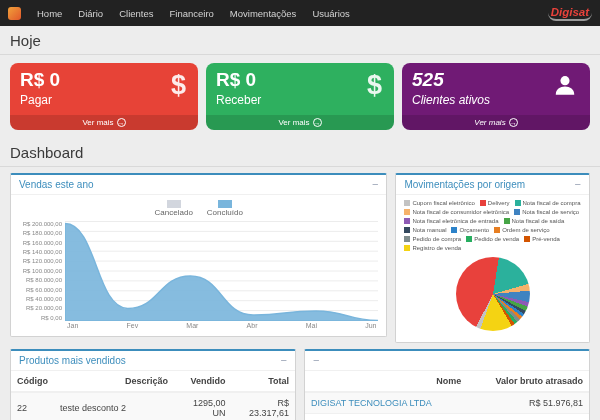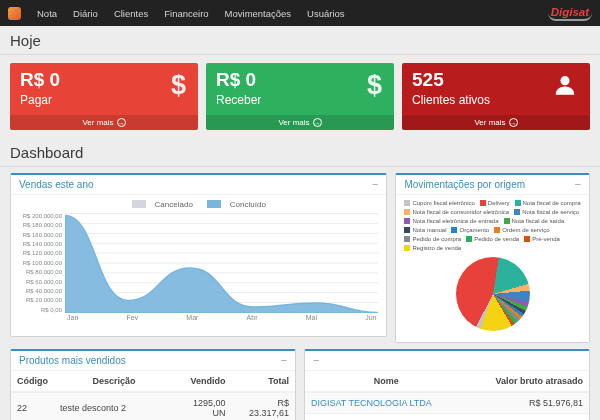--- a/index.html
+++ b/index.html
@@ -9,21 +9,21 @@
   .navbar{height:26px;background:#222;display:flex;align-items:center;padding:0 8px;}
   .logo-mark{width:13px;height:13px;border-radius:3px;flex:none;
     background:linear-gradient(135deg,#f0a13a,#e2572b);margin-right:8px;}
   .nav-link{color:#d4d4d4;font-size:9.5px;padding:7px 8px;text-decoration:none;display:block;}
   .brand{margin-left:auto;color:#e8423b;font-weight:bold;font-style:italic;font-size:11.5px;
     border-bottom:2px solid #9a9a9a;border-radius:0 0 8px 8px;padding:0 3px 1px;}
   
   .band{padding:6px 10px 5px;font-size:15px;color:#3a3a3a;border-bottom:1px solid #d9d9d9;}
   
   .cards{display:flex;gap:8px;padding:8px 10px;}
-  .card{flex:1;color:#fff;border-radius:2px;position:relative;overflow:hidden;}
+  .card{flex:1;color:#fff;border-radius:8px;position:relative;overflow:hidden;}
   .card-inner{padding:7px 10px 8px;}
   .card-value{font-size:19px;font-weight:bold;line-height:1.1;}
   .card-label{font-size:12px;margin-top:2px;}
   .card-icon{position:absolute;top:9px;right:12px;font-size:27px;font-weight:bold;
     color:rgba(255,255,255,0.9);line-height:1;}
   .card-icon svg{display:block;}
   .card-footer{display:block;text-align:center;font-size:8px;color:#fff;
     background:rgba(0,0,0,0.13);padding:3px 0;text-decoration:none;}
   .arrow-ic{display:inline-block;border:1px solid #fff;border-radius:50%;width:9px;height:9px;
     line-height:8px;font-size:7px;margin-left:3px;}
@@ -33,51 +33,51 @@
     border-radius:2px;display:flex;flex-direction:column;min-width:0;}
   .panel-sales{flex:1.95;height:164px;}
   .panel-origins{flex:1;height:170px;justify-content:center;}
   .panel-head{display:flex;align-items:center;justify-content:space-between;
     padding:4px 8px;border-bottom:1px solid #f0f0f0;flex:none;}
   .panel-title{color:#3c8dbc;font-size:10px;}
   .min-btn{border:none;background:none;color:#97a0b3;font-size:11px;cursor:pointer;line-height:1;}
   .panel-body{flex:1;padding:4px 8px 6px;overflow:hidden;}
   
   .chart-legend{display:flex;justify-content:center;gap:14px;font-size:8px;color:#666;margin:1px 0 4px;}
-  .cl-item{display:flex;align-items:center;gap:9px;}
+  .cl-item{display:flex;align-items:center;gap:0;flex-direction:column;}
   .cl-box{width:14px;height:8px;display:inline-block;}
   .chart-wrap{display:flex;}
   .y-axis{display:flex;flex-direction:column;justify-content:space-between;align-items:flex-end;
     font-size:6px;color:#888;height:100px;padding-right:3px;width:46px;flex:none;}
   .plot{flex:1;min-width:0;}
   .plot svg{display:block;width:100%;height:100px;}
   .x-axis{display:flex;justify-content:space-between;font-size:7px;color:#888;margin-top:1px;padding:0 2px;}
   
   .pie-legend{display:flex;flex-wrap:wrap;gap:1px 5px;font-size:6px;color:#555;line-height:8px;}
   .pl-item{display:flex;align-items:center;gap:2px;white-space:nowrap;}
   .pl-box{width:6px;height:6px;flex:none;}
   .pie-holder{display:flex;justify-content:center;margin-top:5px;}
   #pie{width:74px;height:74px;border-radius:50%;}
   
   .bottom{display:flex;gap:8px;padding:6px 10px 0;}
   .panel-table{flex:1;height:120px;}
   .panel-table .panel-body{padding:0;}
   table{width:100%;border-collapse:collapse;font-size:9px;color:#444;}
-  th{font-weight:bold;text-align:center;padding:5px 6px;border-bottom:2px solid #f0f0f0;}
+  th{font-weight:bold;text-align:right;padding:5px 6px;border-bottom:2px solid #f0f0f0;}
   td{padding:5px 6px;border-top:1px solid #f0f0f0;}
   tbody tr:nth-child(odd){background:#f9f9f9;}
   .r{text-align:right;}
   a.cell-link{color:#3c8dbc;text-decoration:none;}
 </style>
 </head>
 <body>
 
 <nav class="navbar">
   <span class="logo-mark"></span>
-  <a class="nav-link" href="#">Nota</a>
+  <a class="nav-link" href="#">Home</a>
   <a class="nav-link" href="#">Diário</a>
   <a class="nav-link" href="#">Clientes</a>
   <a class="nav-link" href="#">Financeiro</a>
   <a class="nav-link" href="#">Movimentações</a>
   <a class="nav-link" href="#">Usuários</a>
   <span class="brand">Digisat</span>
 </nav>
 
 <div class="band">Hoje</div>
 
@@ -91,21 +91,21 @@
     <a class="card-footer" href="#"><span>Ver mais</span><span class="arrow-ic">→</span></a>
   </div>
   <div class="card" style="background: rgb(46, 176, 95);">
     <div class="card-inner">
       <div class="card-value">R$ 0</div>
       <div class="card-label">Receber</div>
       <span class="card-icon">$</span>
     </div>
     <a class="card-footer" href="#"><span>Ver mais</span><span class="arrow-ic">→</span></a>
   </div>
-  <div class="card" style="background: #b91c1c;">
+  <div class="card" style="background: #701a75; font-style: italic;">
     <div class="card-inner">
       <div class="card-value">525</div>
       <div class="card-label">Clientes ativos</div>
       <span class="card-icon">
         <svg viewBox="0 0 24 24" width="26" height="26">
             <circle cx="12" cy="8" r="4.2" fill="#fff"></circle>
             <path d="M3.5 20.5c0-4.6 3.8-7.2 8.5-7.2s8.5 2.6 8.5 7.2v.5h-17z" fill="#fff"></path>
           </svg>
       </span>
     </div>

